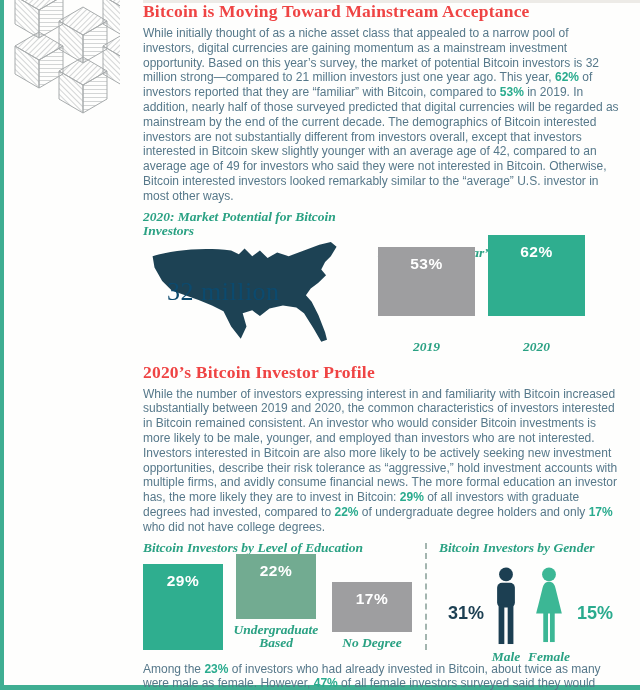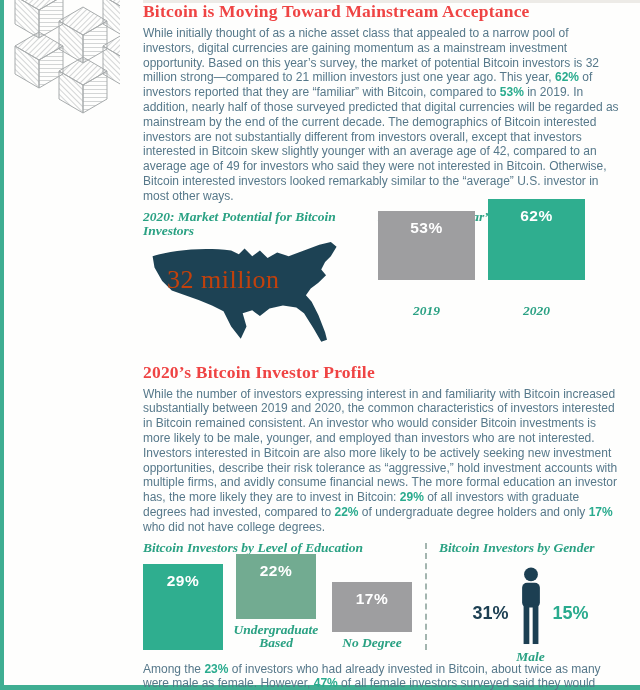--- a/index.html
+++ b/index.html
@@ -22,34 +22,34 @@
     font-family: "Liberation Serif", serif;
     font-size: 17.5px; font-weight: 700; letter-spacing: .2px;
     color: #ef4444; line-height: 19px; margin-bottom: 5px;
   }
   .body {
     font-size: 12px; line-height: 14.8px; color: #56788a;
   }
   .body .hl { color:#2aab8e; font-weight:700; }
 
   
-  .charts-row1 { display:flex; margin-top:6px; }
+  .charts-row1 { display:flex; margin-top:6px;align-items:flex-end; }
   .chart-title {
     font-family: "Liberation Serif", serif;
     font-style: italic; font-weight: 700;
     font-size: 13.5px; line-height: 14px; color:#2aa183;
   }
   .map-chart { width: 235px; }
   .map-chart .chart-title { max-width: 205px; }
   .map-wrap { position:relative; width:230px; height:114px; margin-top:3px; }
   .map-wrap svg { position:absolute; left:0; top:0; width:100%; height:100%; }
   .map-value {
-    position:absolute; left:24px; top:24px;
+    position:absolute; left:24px; top:36px;
     font-family:"Liberation Serif", serif;
-    font-size:26px; color:#c2410c; letter-spacing:.5px;
+    font-size:26px; color:#0c4a6e; letter-spacing:.5px;
   }
   .bar-chart { flex:1; }
   .bars { display:flex; align-items:flex-end; gap:13px; height:82px; margin-top:13px; }
   .bar-col { display:flex; flex-direction:column; align-items:center; }
   .bar { width:97px; }
   .bar-label {
     display:block; text-align:center; padding-top:8px;
     color:#ffffff; font-weight:700; font-size:15.5px; letter-spacing:.5px;
   }
   .year {
@@ -190,20 +190,29 @@
           <div class="pct pct-male">31%</div>
           <div class="figure-col">
             <svg width="30" height="79" viewBox="0 0 30 80" style="color: rgb(28, 63, 82);">
               <circle cx="15" cy="7.5" r="7" fill="currentColor"></circle>
               <rect x="6" y="16" width="18" height="25" rx="5" fill="currentColor"></rect>
               <rect x="7.5" y="38" width="5.8" height="40" fill="currentColor"></rect>
               <rect x="16.7" y="38" width="5.8" height="40" fill="currentColor"></rect>
             </svg>
             <div class="figure-label">Male</div>
           </div>
+          <div class="figure-col">
+            <svg width="36" height="79" viewBox="0 0 36 80" style="color: rgb(60, 183, 149);">
+              <circle cx="18" cy="7.5" r="7" fill="currentColor"></circle>
+              <path d="M18 15 C22 15 23.5 17.5 24.6 21.5 L31 47 L5 47 L11.4 21.5 C12.5 17.5 14 15 18 15 Z" fill="currentColor"></path>
+              <rect x="12.2" y="46" width="4.8" height="30" fill="currentColor"></rect>
+              <rect x="19" y="46" width="4.8" height="30" fill="currentColor"></rect>
+            </svg>
+            <div class="figure-label">Female</div>
+          </div>
           <div class="pct pct-female">15%</div>
         </div>
       </div>
     </div>
 
     <p class="body footer-para"><span>Among the </span><span class="hl">23%</span><span> of investors who had already invested in Bitcoin, about twice as many were male as female. However, </span><span class="hl">47%</span><span> of all female investors surveyed said they would consider a Bitcoin investment product (up slightly from </span></p>
   </div>
 </div>
 
 </body></html>

